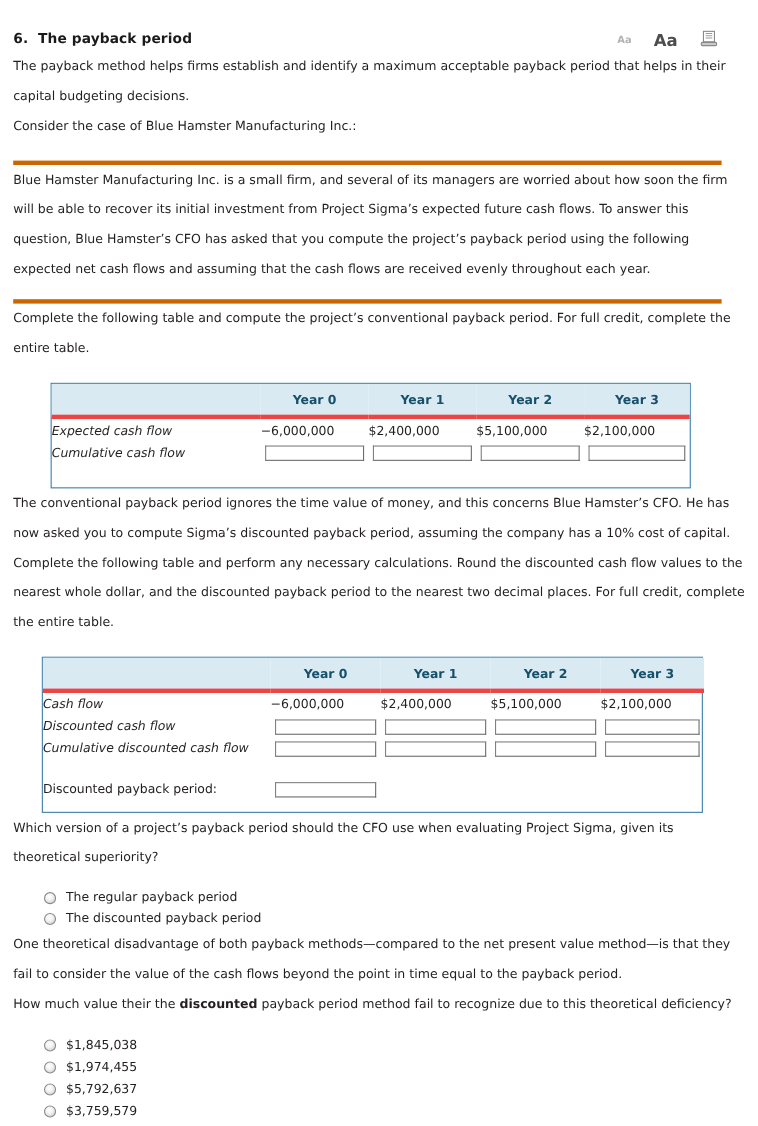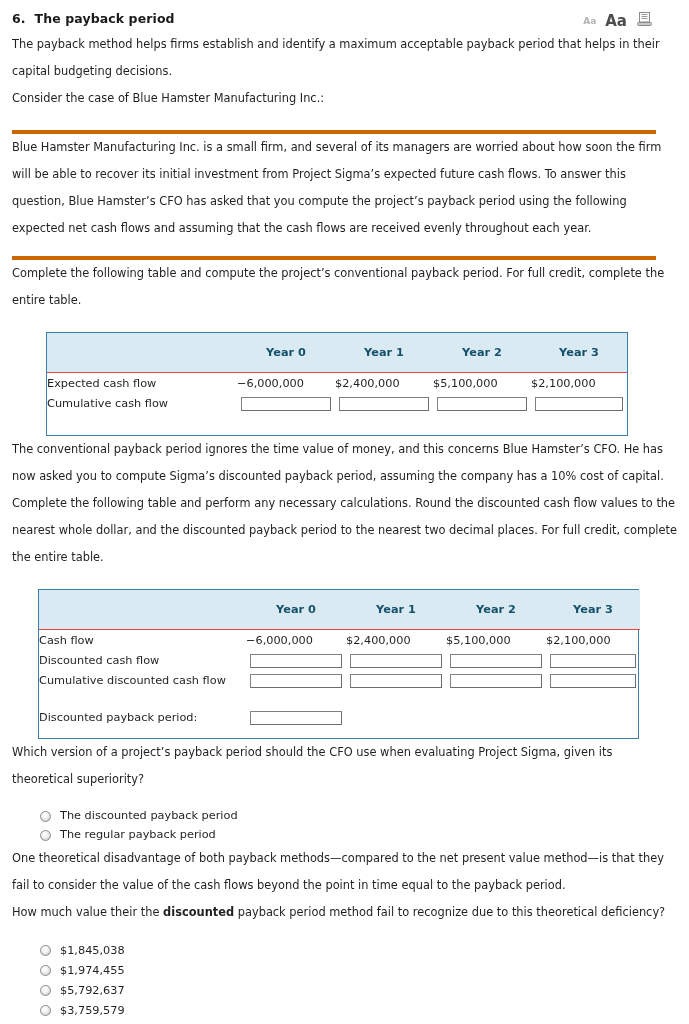--- a/index.html
+++ b/index.html
@@ -14,42 +14,42 @@
     font-family: "DejaVu Sans", "Liberation Sans", sans-serif;
     color: #231f20;
     -webkit-font-smoothing: antialiased;
   }
   .page {
     position: relative;
     width: 689px;
     height: 1024px;
     overflow: hidden;
     box-sizing: border-box;
-    padding: 0 12px;
+    padding: 16px 12px;
   }
 
   
   .header-row {
     display: flex;
     align-items: flex-start;
     justify-content: space-between;
     padding-top: 11px;
   }
   .q-title {
     font-size: 12.5px;
     font-weight: bold;
     letter-spacing: 0.1px;
     color: #1a1a1a;
     line-height: 1.2;
     white-space: pre;
   }
   .tools {
     display: flex;
     align-items: center;
-    gap: 9px;
+    gap: 20px;
     padding-right: 24px;
   }
   .aa-small {
     font-size: 9px;
     font-weight: bold;
     color: #b3b3b3;
     line-height: 1;
   }
   .aa-large {
     font-size: 15px;
@@ -101,36 +101,37 @@
   table.fin td, table.fin th {
     padding: 0;
     margin: 0;
   }
   tr.head-row th {
     background: #daeaf3;
     color: #16516b;
     font-size: 11.3px;
     font-weight: bold;
     text-align: center;
-    height: 39px;
-    vertical-align: middle;
-    border-bottom: 1px solid #ef4444;
+    height: 28px;
+    vertical-align: middle;
+    border-bottom: 4px solid #ef4444;
   }
   tr.head-row th.lbl {
     background: #daeaf3;
     text-align: left;
   }
   td.lbl {
     font-size: 11.3px;
     color: #231f20;
     text-align: left;
     padding-left: 10px;
     height: 20px;
     vertical-align: middle;
     white-space: nowrap;
+    font-style: italic;
   }
   td.val {
     font-size: 11.3px;
     color: #231f20;
     text-align: left;
     height: 20px;
     vertical-align: middle;
     white-space: nowrap;
   }
   td.cell-input {
@@ -314,25 +315,25 @@
       </tr>
     </tbody>
       </table>
     <div class="tbl-pad-bottom"></div>
   </div>
 
   <p class="body p-which">Which version of a project’s payback period should the CFO use when evaluating Project Sigma, given its theoretical superiority?</p>
   <div class="opts">
     <div class="opt">
       <span class="radio"></span>
+      <span class="opt-label">The regular payback period</span>
+    </div>
+    <div class="opt">
+      <span class="radio"></span>
       <span class="opt-label">The discounted payback period</span>
-    </div>
-    <div class="opt">
-      <span class="radio"></span>
-      <span class="opt-label">The regular payback period</span>
     </div>
   </div>
 
   <p class="body p-onedis">One theoretical disadvantage of both payback methods—compared to the net present value method—is that they fail to consider the value of the cash flows beyond the point in time equal to the payback period.</p>
 
   <p class="body p-howmuch"><span>How much value their the </span><b class="strong">discounted</b><span> payback period method fail to recognize due to this theoretical deficiency?</span></p>
   <div class="opts-money">
     <div class="opt">
       <span class="radio"></span>
       <span class="opt-label">$1,845,038</span>

